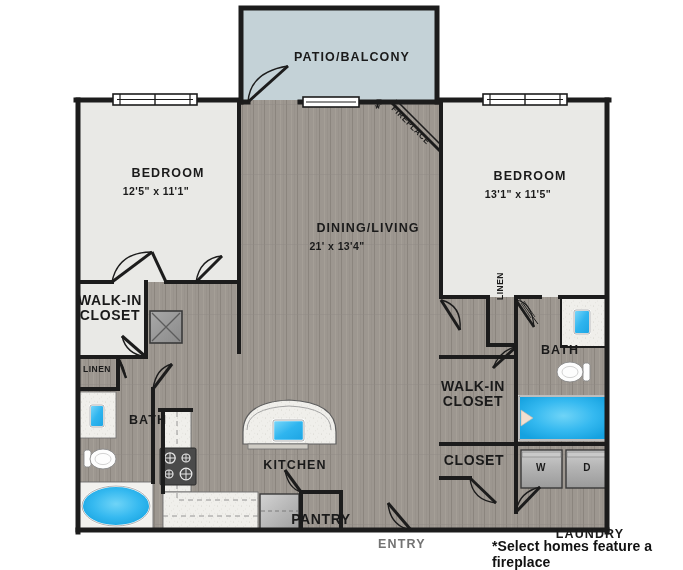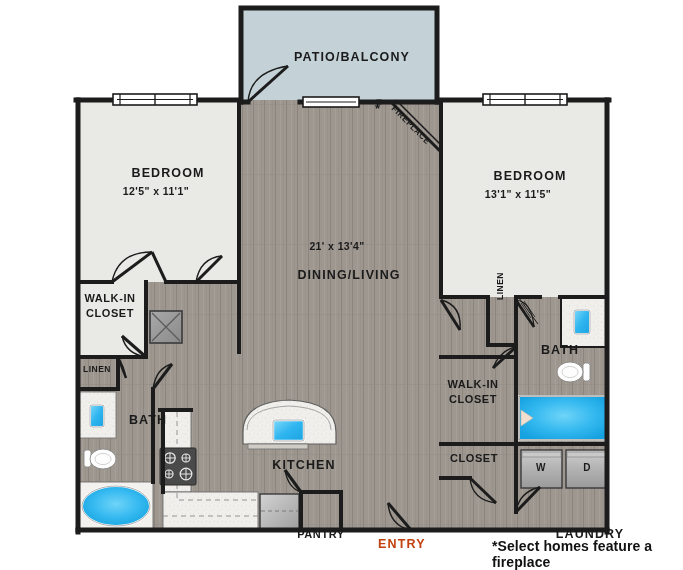--- a/index.html
+++ b/index.html
@@ -32,21 +32,21 @@
   .room-name {
     font-size: 12.5px;
     letter-spacing: 1.1px;
     padding-left: 24px;
   }
   .room-dim {
     font-size: 10.5px;
     letter-spacing: 0.4px;
   }
   .small-name {
-    font-size: 11px;
+    font-size: 14px;
     letter-spacing: 0.6px;
   }
   .tiny-name {
     font-size: 8.5px;
     letter-spacing: 0.5px;
   }
   .center {
     transform: translateX(-50%);
     text-align: center;
   }
@@ -60,21 +60,21 @@
     letter-spacing: 0.1px;
     font-family: "Liberation Sans", sans-serif;
   }
   #entry-label {
     position: absolute;
     left: 378px;
     top: 537px;
     font-size: 12.5px;
     font-weight: bold;
     letter-spacing: 1.2px;
-    color: #c2410c;
+    color: #737373;
     font-family: "Liberation Sans", sans-serif;
   }
 </style>
 </head>
 <body>
 
 <svg id="plan" viewBox="0 0 683 570" xmlns="http://www.w3.org/2000/svg">
   <defs>
 
     <pattern id="wood" width="11" height="70" patternUnits="userSpaceOnUse">
@@ -410,40 +410,40 @@
 <div>
 
   <div class="lbl room-name center" style="left:340px; top:50px;">PATIO/BALCONY</div>
 
   <div class="lbl room-name center" style="left:156px; top:166px;">BEDROOM</div>
   <div class="lbl room-dim center" style="left:156px; top:185px;">12'5" x 11'1"</div>
 
   <div class="lbl room-name center" style="left:518px; top:169px;">BEDROOM</div>
   <div class="lbl room-dim center" style="left:518px; top:188px;">13'1" x 11'5"</div>
 
-  <div class="lbl room-name center" style="left:337px; top:221px;margin-top:47px;">DINING/LIVING</div>
+  <div class="lbl room-name center" style="left:356px; top:221px;">DINING/LIVING</div>
   <div class="lbl room-dim center" style="left:337px; top:240px;">21' x 13'4"</div>
 
-  <div class="lbl room-name center" style="left:292px; top:458px;">KITCHEN</div>
+  <div class="lbl room-name center" style="left:283px; top:458px;">KITCHEN</div>
 
   <div class="lbl room-name center" style="left:136px; top:413px;">BATH</div>
 
   <div class="lbl room-name center" style="left:548px; top:343px;">BATH</div>
 
   <div class="lbl room-name center" style="left:578px; top:527px;">LAUNDRY</div>
 
   <div class="lbl small-name center" style="left:110px; top:292px;">WALK-IN</div>
   <div class="lbl small-name center" style="left:110px; top:307px;">CLOSET</div>
 
   <div class="lbl small-name center" style="left:473px; top:378px;">WALK-IN</div>
   <div class="lbl small-name center" style="left:473px; top:393px;">CLOSET</div>
 
   <div class="lbl small-name center" style="left:474px; top:452px;">CLOSET</div>
 
-  <div class="lbl small-name center" style="left:321px; top:511px;margin-top:17px;">PANTRY</div>
+  <div class="lbl small-name center" style="left:321px; top:511px;">PANTRY</div>
 
   <div class="lbl tiny-name center" style="left:97px; top:364px;">LINEN</div>
   <div class="lbl tiny-name" style="left:495px; top:300px; transform:rotate(-90deg); transform-origin:left top;">LINEN</div>
 
   <div class="lbl" style="left:375px; top:101px; font-size:13px;">*</div>
   <div class="lbl" style="left:396px; top:104px; font-size:8px; letter-spacing:0.6px; transform:rotate(45deg); transform-origin:left top;">FIREPLACE</div>
 
   <div class="lbl center" style="left:541px; top:462px; font-size:10px;">W</div>
   <div class="lbl center" style="left:587px; top:462px; font-size:10px;">D</div>
 </div>

